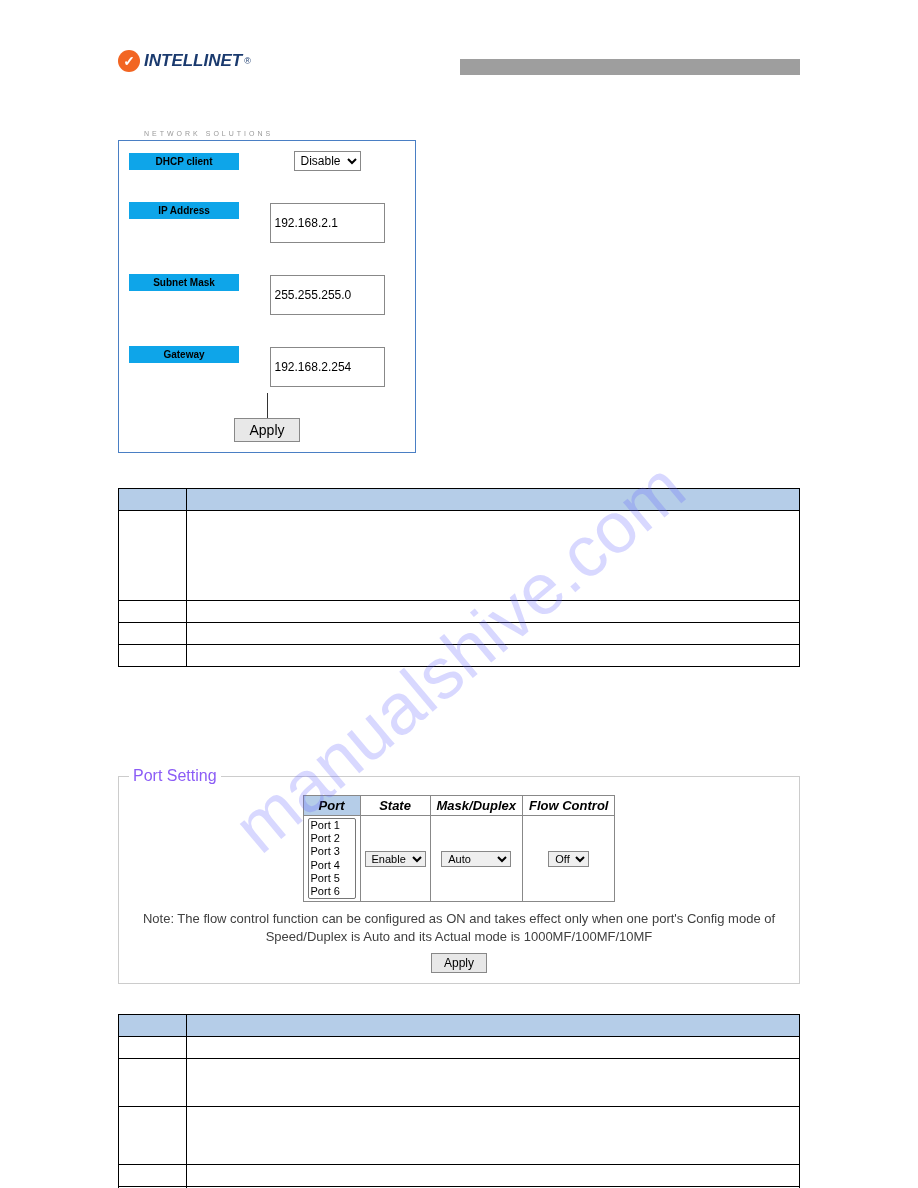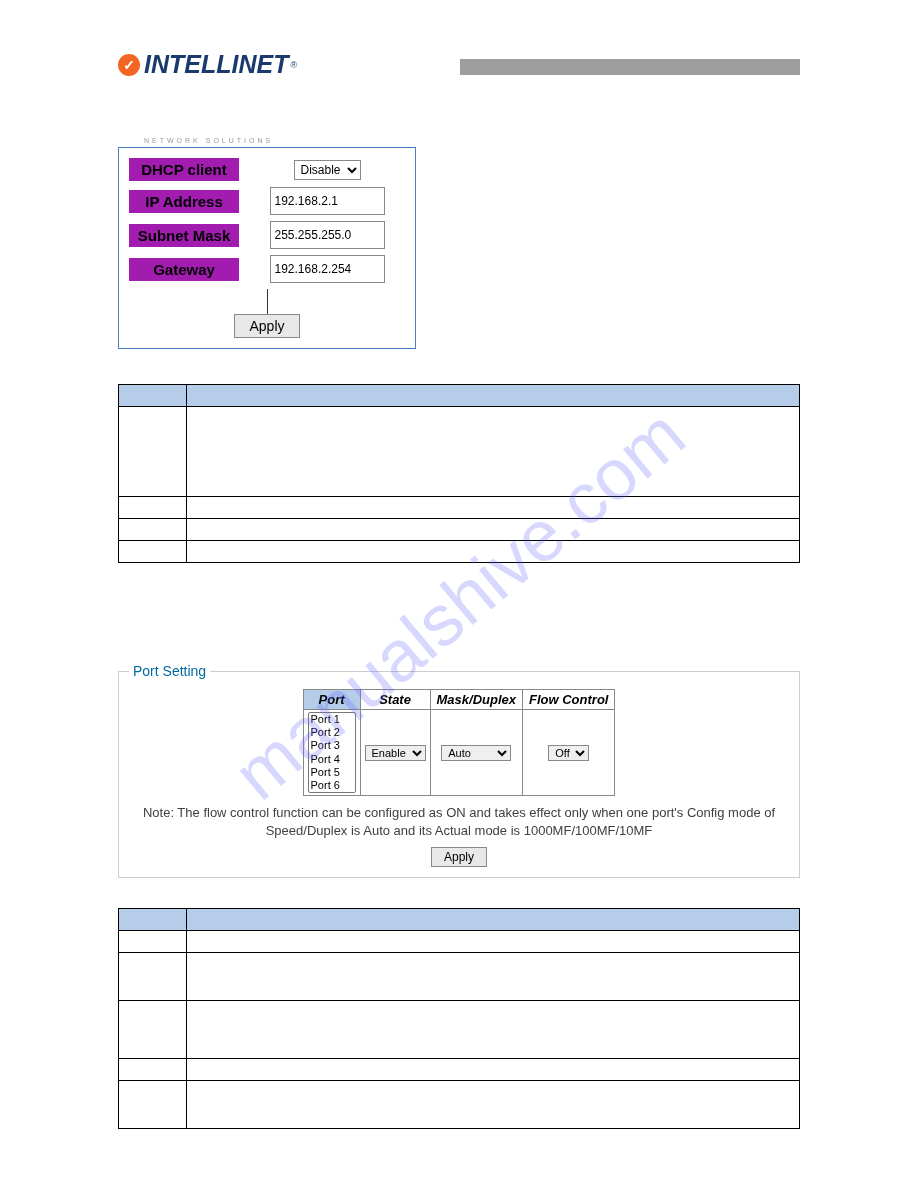--- a/index.html
+++ b/index.html
@@ -39,21 +39,21 @@
     align-items: center;
     justify-content: center;
   }
   .logo-icon::after {
     content: "✓";
     color: #fff;
     font-size: 14px;
     font-weight: bold;
   }
   .logo-text {
-    font-size: 25px;
+    font-size: 17px;
     font-weight: 900;
     color: #1a3a6e;
     letter-spacing: 0px;
     font-style: italic;
     font-family: Arial, sans-serif;
   }
   .logo-reg {
     font-size: 9px;
     color: #1a3a6e;
     vertical-align: top;
@@ -75,44 +75,45 @@
     padding: 10px 0 10px 0;
     margin-bottom: 35px;
   }
   .ip-row {
     display: flex;
     align-items: center;
     margin-bottom: 6px;
     padding-left: 10px;
   }
   .ip-label {
-    background: #a21caf;
+    background: #0ea5e9;
     font-weight: bold;
-    font-size: 15px;
+    font-size: 10px;
     text-align: center;
     width: 110px;
     padding: 3px 4px;
     color: #000;
   }
   .ip-value-wrap {
     flex: 1;
     display: flex;
     justify-content: center;
   }
   .ip-select {
     font-size: 12px;
     padding: 1px 2px;
     border: 1px solid #888;
     background: #fff;
   }
   .ip-input {
     font-size: 12px;
-    padding: 6px 4px;
+    padding: 12px 4px;
     border: 1px solid #888;
     width: 115px;
+    margin-top: 26px;
   }
   .connector {
     width: 1px;
     height: 25px;
     background: #333;
     margin: 0 auto;
   }
   .apply-wrap { text-align: center; }
   .apply-btn {
     font-size: 14px;
@@ -144,22 +145,22 @@
 
   
   .port-fieldset {
     border: 1px solid #ccc;
     border-top: 1px solid #ccc;
     margin: 100px 0 30px 0;
     padding: 10px;
     font-size: 12px;
   }
   .port-legend {
-    font-size: 14px;
-    color: #0369a1;
+    font-size: 16px;
+    color: #8b5cf6;
     padding: 0 4px;
   }
   .port-inner {
     display: flex;
     justify-content: center;
     margin-bottom: 8px;
   }
   .port-table {
     border-collapse: collapse;
   }

